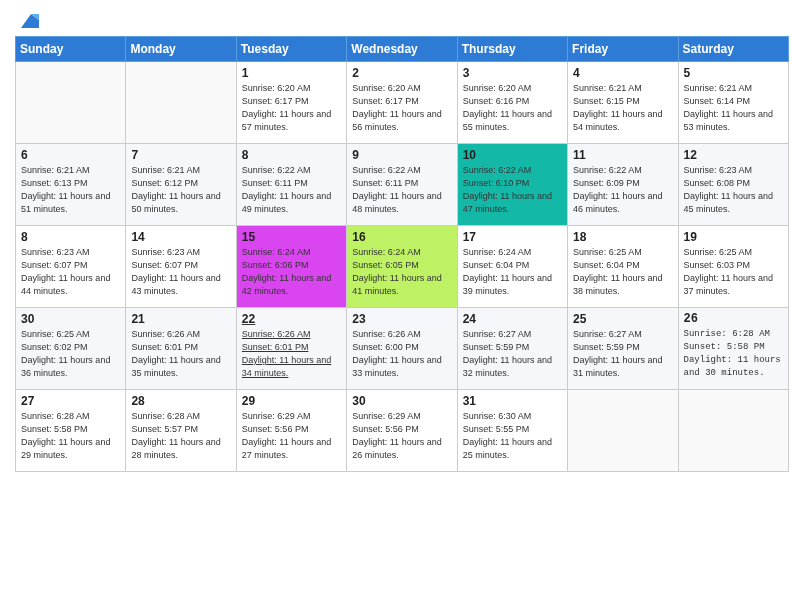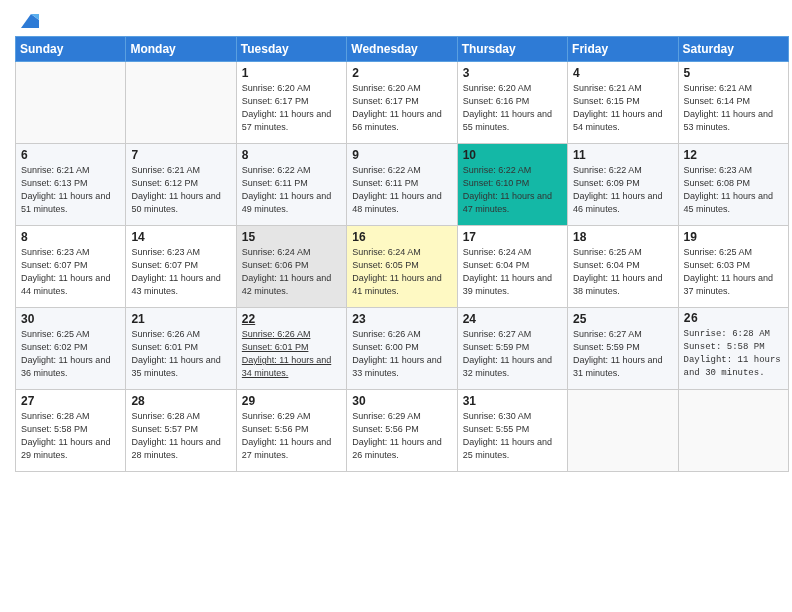--- a/index.html
+++ b/index.html
@@ -180,25 +180,25 @@
         </tr>
         <tr>
           <td style="background: rgb(255, 255, 255);">
             <span class="day-num">8</span>
             <div class="day-info">Sunrise: 6:23 AM<br>Sunset: 6:07 PM<br>Daylight: 11 hours and 44 minutes.</div>
           </td>
           <td style="background: rgb(255, 255, 255);">
             <span class="day-num">14</span>
             <div class="day-info">Sunrise: 6:23 AM<br>Sunset: 6:07 PM<br>Daylight: 11 hours and 43 minutes.</div>
           </td>
-          <td style="background: #e5e5e5;">
+          <td style="background: #d946ef;">
             <span class="day-num">15</span>
             <div class="day-info">Sunrise: 6:24 AM<br>Sunset: 6:06 PM<br>Daylight: 11 hours and 42 minutes.</div>
           </td>
-          <td style="background: #fef9c3;">
+          <td style="background: #bef264;">
             <span class="day-num">16</span>
             <div class="day-info">Sunrise: 6:24 AM<br>Sunset: 6:05 PM<br>Daylight: 11 hours and 41 minutes.</div>
           </td>
           <td style="background: rgb(255, 255, 255); margin-left: 36px;">
             <span class="day-num">17</span>
             <div class="day-info">Sunrise: 6:24 AM<br>Sunset: 6:04 PM<br>Daylight: 11 hours and 39 minutes.</div>
           </td>
           <td style="background: rgb(255, 255, 255);">
             <span class="day-num">18</span>
             <div class="day-info">Sunrise: 6:25 AM<br>Sunset: 6:04 PM<br>Daylight: 11 hours and 38 minutes.</div>

